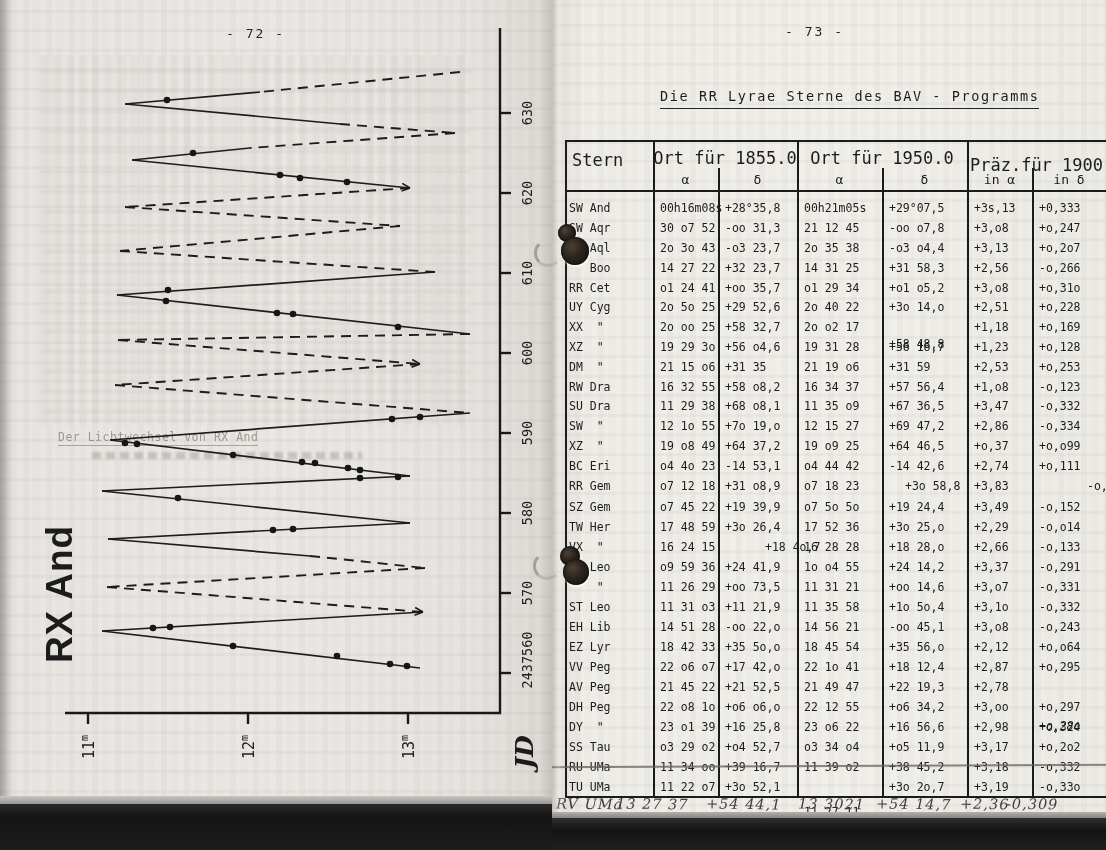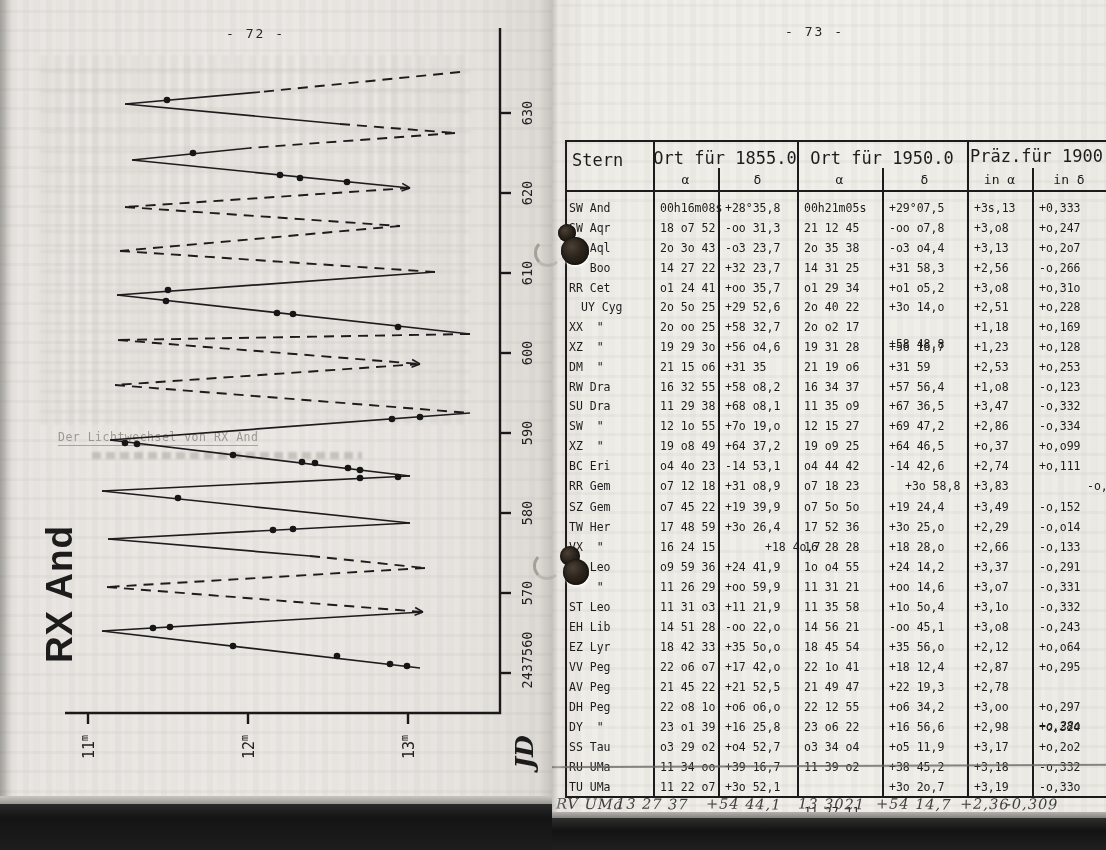--- a/index.html
+++ b/index.html
@@ -167,50 +167,51 @@
         <div class="mag-label rot" style="position: absolute; left: 88px; top: 747px;">11<sup>m</sup></div>
         <div class="mag-label rot" style="position: absolute; left: 248px; top: 747px;">12<sup>m</sup></div>
         <div class="mag-label rot" style="position: absolute; left: 408px; top: 747px;">13<sup>m</sup></div>
         <div class="jd-label rot" style="position: absolute; left: 524px; top: 752px;">JD</div>
       </div>
   </div>
 
   <div id="rightPage" class="abs">
     <div class="noise"></div>
     <div class="abs pgnum" style="left:233px;top:24px;">- 73 -</div>
+    <div class="abs title" style="left:108px;top:88px;">Die RR Lyrae Sterne des BAV - Programms</div>
     <div id="tableLayer" class="abs" style="left:-552px;top:0;width:1106px;height:850px;">
         <div class="vline" style="position: absolute; left: 565px; top: 140px; width: 1.8px; height: 656px;"></div>
         <div class="vline" style="position: absolute; left: 653px; top: 140px; width: 1.8px; height: 656px;"></div>
         <div class="vline" style="position: absolute; left: 718px; top: 168px; width: 1.8px; height: 628px;"></div>
         <div class="vline" style="position: absolute; left: 797px; top: 140px; width: 1.8px; height: 656px;"></div>
         <div class="vline" style="position: absolute; left: 882px; top: 168px; width: 1.8px; height: 628px;"></div>
         <div class="vline" style="position: absolute; left: 967px; top: 140px; width: 1.8px; height: 656px;"></div>
         <div class="vline" style="position: absolute; left: 1032px; top: 168px; width: 1.8px; height: 628px;"></div>
         <div class="hline" style="position: absolute; left: 565px; top: 140px; width: 541px; height: 1.9px;"></div>
         <div class="hline" style="position: absolute; left: 565px; top: 190px; width: 541px; height: 1.9px;"></div>
         <div class="hline" style="position: absolute; left: 565px; top: 796px; width: 541px; height: 1.9px;"></div>
         <div class="hdrTxt" style="position: absolute; left: 572px; top: 150px;">Stern</div>
         <div class="hdrTxt" style="position: absolute; left: 725px; top: 148px; transform: translateX(-50%);">Ort für 1855.0</div>
         <div class="hdrTxt" style="position: absolute; left: 882px; top: 148px; transform: translateX(-50%);">Ort für 1950.0</div>
-        <div class="hdrTxt" style="position: absolute; left: 1036.5px; top: 146px; transform: translateX(-50%);">Präz.für 1900</div>
+        <div class="hdrTxt" style="position: absolute; left: 1036.5px; top: 155px; transform: translateX(-50%);">Präz.für 1900</div>
         <div class="hdrTxt" style="position: absolute; left: 685.5px; top: 172px; transform: translateX(-50%); font-size: 13px;">α</div>
         <div class="hdrTxt" style="position: absolute; left: 757.5px; top: 172px; transform: translateX(-50%); font-size: 13px;">δ</div>
         <div class="hdrTxt" style="position: absolute; left: 839.5px; top: 172px; transform: translateX(-50%); font-size: 13px;">α</div>
         <div class="hdrTxt" style="position: absolute; left: 924.5px; top: 172px; transform: translateX(-50%); font-size: 13px;">δ</div>
         <div class="hdrTxt" style="position: absolute; left: 999.5px; top: 172px; transform: translateX(-50%); font-size: 13px;">in α</div>
         <div class="hdrTxt" style="position: absolute; left: 1069px; top: 172px; transform: translateX(-50%); font-size: 13px;">in δ</div>
         <div class="cellTxt" style="position: absolute; left: 569px; top: 198px;">SW And</div>
         <div class="cellTxt" style="position: absolute; left: 660px; top: 198px;">00h16m08s</div>
         <div class="cellTxt" style="position: absolute; left: 725px; top: 198px;">+28°35,8</div>
         <div class="cellTxt" style="position: absolute; left: 804px; top: 198px;">00h21m05s</div>
         <div class="cellTxt" style="position: absolute; left: 889px; top: 198px;">+29°07,5</div>
         <div class="cellTxt" style="position: absolute; left: 974px; top: 198px;">+3s,13</div>
         <div class="cellTxt" style="position: absolute; left: 1039px; top: 198px;">+0,333</div>
         <div class="cellTxt" style="position: absolute; left: 569px; top: 218px;">SW Aqr</div>
-        <div class="cellTxt" style="position: absolute; left: 660px; top: 218px;">18 o7 52</div>
+        <div class="cellTxt" style="position: absolute; left: 660px; top: 218px;">30 o7 52</div>
         <div class="cellTxt" style="position: absolute; left: 725px; top: 218px;">-oo 31,3</div>
         <div class="cellTxt" style="position: absolute; left: 804px; top: 218px;">21 12 45</div>
         <div class="cellTxt" style="position: absolute; left: 889px; top: 218px;">-oo o7,8</div>
         <div class="cellTxt" style="position: absolute; left: 974px; top: 218px;">+3,o8</div>
         <div class="cellTxt" style="position: absolute; left: 1039px; top: 218px;">+o,247</div>
         <div class="cellTxt" style="position: absolute; left: 569px; top: 238px;">   Aql</div>
         <div class="cellTxt" style="position: absolute; left: 660px; top: 238px;">2o 3o 43</div>
         <div class="cellTxt" style="position: absolute; left: 725px; top: 238px;">-o3 23,7</div>
         <div class="cellTxt" style="position: absolute; left: 804px; top: 238px;">2o 35 38</div>
         <div class="cellTxt" style="position: absolute; left: 889px; top: 238px;">-o3 o4,4</div>
@@ -223,21 +224,21 @@
         <div class="cellTxt" style="position: absolute; left: 889px; top: 258px;">+31 58,3</div>
         <div class="cellTxt" style="position: absolute; left: 974px; top: 258px;">+2,56</div>
         <div class="cellTxt" style="position: absolute; left: 1039px; top: 258px;">-o,266</div>
         <div class="cellTxt" style="position: absolute; left: 569px; top: 278px;">RR Cet</div>
         <div class="cellTxt" style="position: absolute; left: 660px; top: 278px;">o1 24 41</div>
         <div class="cellTxt" style="position: absolute; left: 725px; top: 278px;">+oo 35,7</div>
         <div class="cellTxt" style="position: absolute; left: 804px; top: 278px;">o1 29 34</div>
         <div class="cellTxt" style="position: absolute; left: 889px; top: 278px;">+o1 o5,2</div>
         <div class="cellTxt" style="position: absolute; left: 974px; top: 278px;">+3,o8</div>
         <div class="cellTxt" style="position: absolute; left: 1039px; top: 278px;">+o,31o</div>
-        <div class="cellTxt" style="position: absolute; left: 569px; top: 297px; margin-left: 12px;">UY Cyg</div>
+        <div class="cellTxt" style="position: absolute; left: 569px; top: 297px;">UY Cyg</div>
         <div class="cellTxt" style="position: absolute; left: 660px; top: 297px;">2o 5o 25</div>
         <div class="cellTxt" style="position: absolute; left: 725px; top: 297px;">+29 52,6</div>
         <div class="cellTxt" style="position: absolute; left: 804px; top: 297px;">2o 40 22</div>
         <div class="cellTxt" style="position: absolute; left: 889px; top: 297px;">+3o 14,o</div>
         <div class="cellTxt" style="position: absolute; left: 974px; top: 297px;">+2,51</div>
         <div class="cellTxt" style="position: absolute; left: 1039px; top: 297px;">+o,228</div>
         <div class="cellTxt" style="position: absolute; left: 569px; top: 317px;">XX  "</div>
         <div class="cellTxt" style="position: absolute; left: 660px; top: 317px;">2o oo 25</div>
         <div class="cellTxt" style="position: absolute; left: 725px; top: 317px;">+58 32,7</div>
         <div class="cellTxt" style="position: absolute; left: 804px; top: 317px;">2o o2 17</div>
@@ -323,21 +324,21 @@
         <div class="cellTxt" style="position: absolute; left: 1039px; top: 537px;">-o,133</div>
         <div class="cellTxt" style="position: absolute; left: 569px; top: 557px;">   Leo</div>
         <div class="cellTxt" style="position: absolute; left: 660px; top: 557px;">o9 59 36</div>
         <div class="cellTxt" style="position: absolute; left: 725px; top: 557px;">+24 41,9</div>
         <div class="cellTxt" style="position: absolute; left: 804px; top: 557px;">1o o4 55</div>
         <div class="cellTxt" style="position: absolute; left: 889px; top: 557px;">+24 14,2</div>
         <div class="cellTxt" style="position: absolute; left: 974px; top: 557px;">+3,37</div>
         <div class="cellTxt" style="position: absolute; left: 1039px; top: 557px;">-o,291</div>
         <div class="cellTxt" style="position: absolute; left: 569px; top: 577px;">    "</div>
         <div class="cellTxt" style="position: absolute; left: 660px; top: 577px;">11 26 29</div>
-        <div class="cellTxt" style="position: absolute; left: 725px; top: 577px;">+oo 59,9</div>
+        <div class="cellTxt" style="position: absolute; left: 725px; top: 577px;">+oo 73,5</div>
         <div class="cellTxt" style="position: absolute; left: 804px; top: 577px;">11 31 21</div>
         <div class="cellTxt" style="position: absolute; left: 889px; top: 577px;">+oo 14,6</div>
         <div class="cellTxt" style="position: absolute; left: 974px; top: 577px;">+3,o7</div>
         <div class="cellTxt" style="position: absolute; left: 1039px; top: 577px;">-o,331</div>
         <div class="cellTxt" style="position: absolute; left: 569px; top: 597px;">ST Leo</div>
         <div class="cellTxt" style="position: absolute; left: 660px; top: 597px;">11 31 o3</div>
         <div class="cellTxt" style="position: absolute; left: 725px; top: 597px;">+11 21,9</div>
         <div class="cellTxt" style="position: absolute; left: 804px; top: 597px;">11 35 58</div>
         <div class="cellTxt" style="position: absolute; left: 889px; top: 597px;">+1o 5o,4</div>
         <div class="cellTxt" style="position: absolute; left: 974px; top: 597px;">+3,1o</div>

